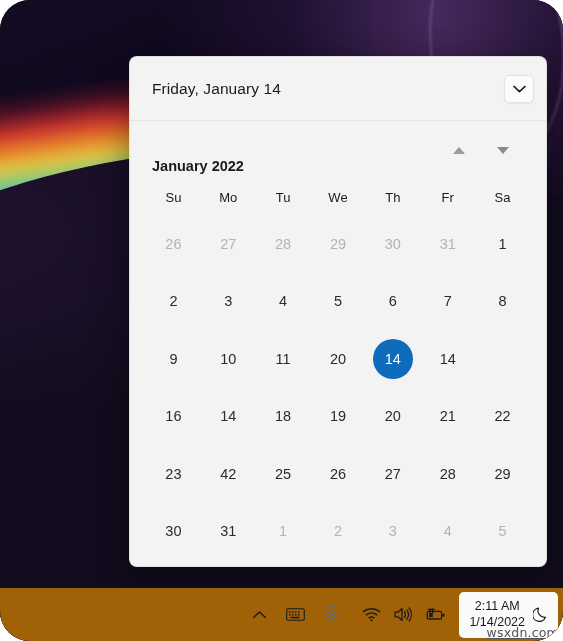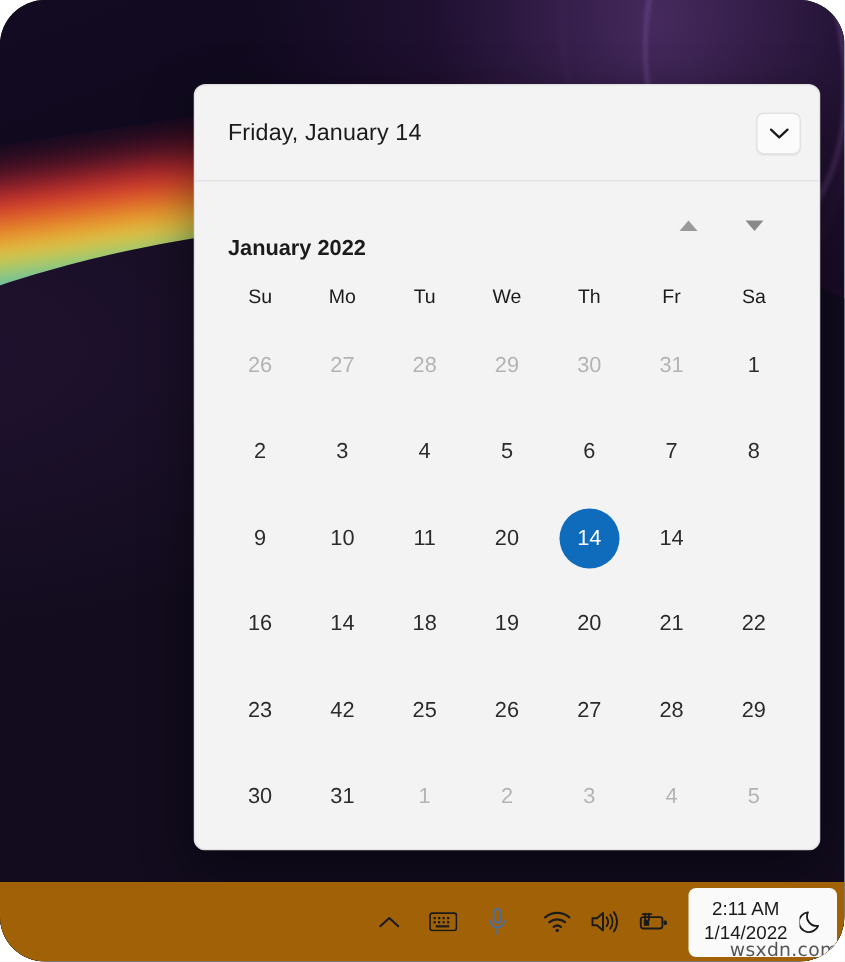--- a/index.html
+++ b/index.html
@@ -264,20 +264,21 @@
     font-size: 12.5px;
     color: #1b1b1b;
   }
   .watermark {
     position: absolute;
     right: 4px; bottom: 1px;
     font-size: 12.5px;
     color: #555;
     font-family: "DejaVu Sans", sans-serif;
     letter-spacing: 0.2px;
+    text-decoration: underline;
   }
   .ico { display: block; }
 </style>
 </head>
 <body>
 
 <div id="screen">
 
   <div class="wallpaper">
     <div class="streak2"></div>

